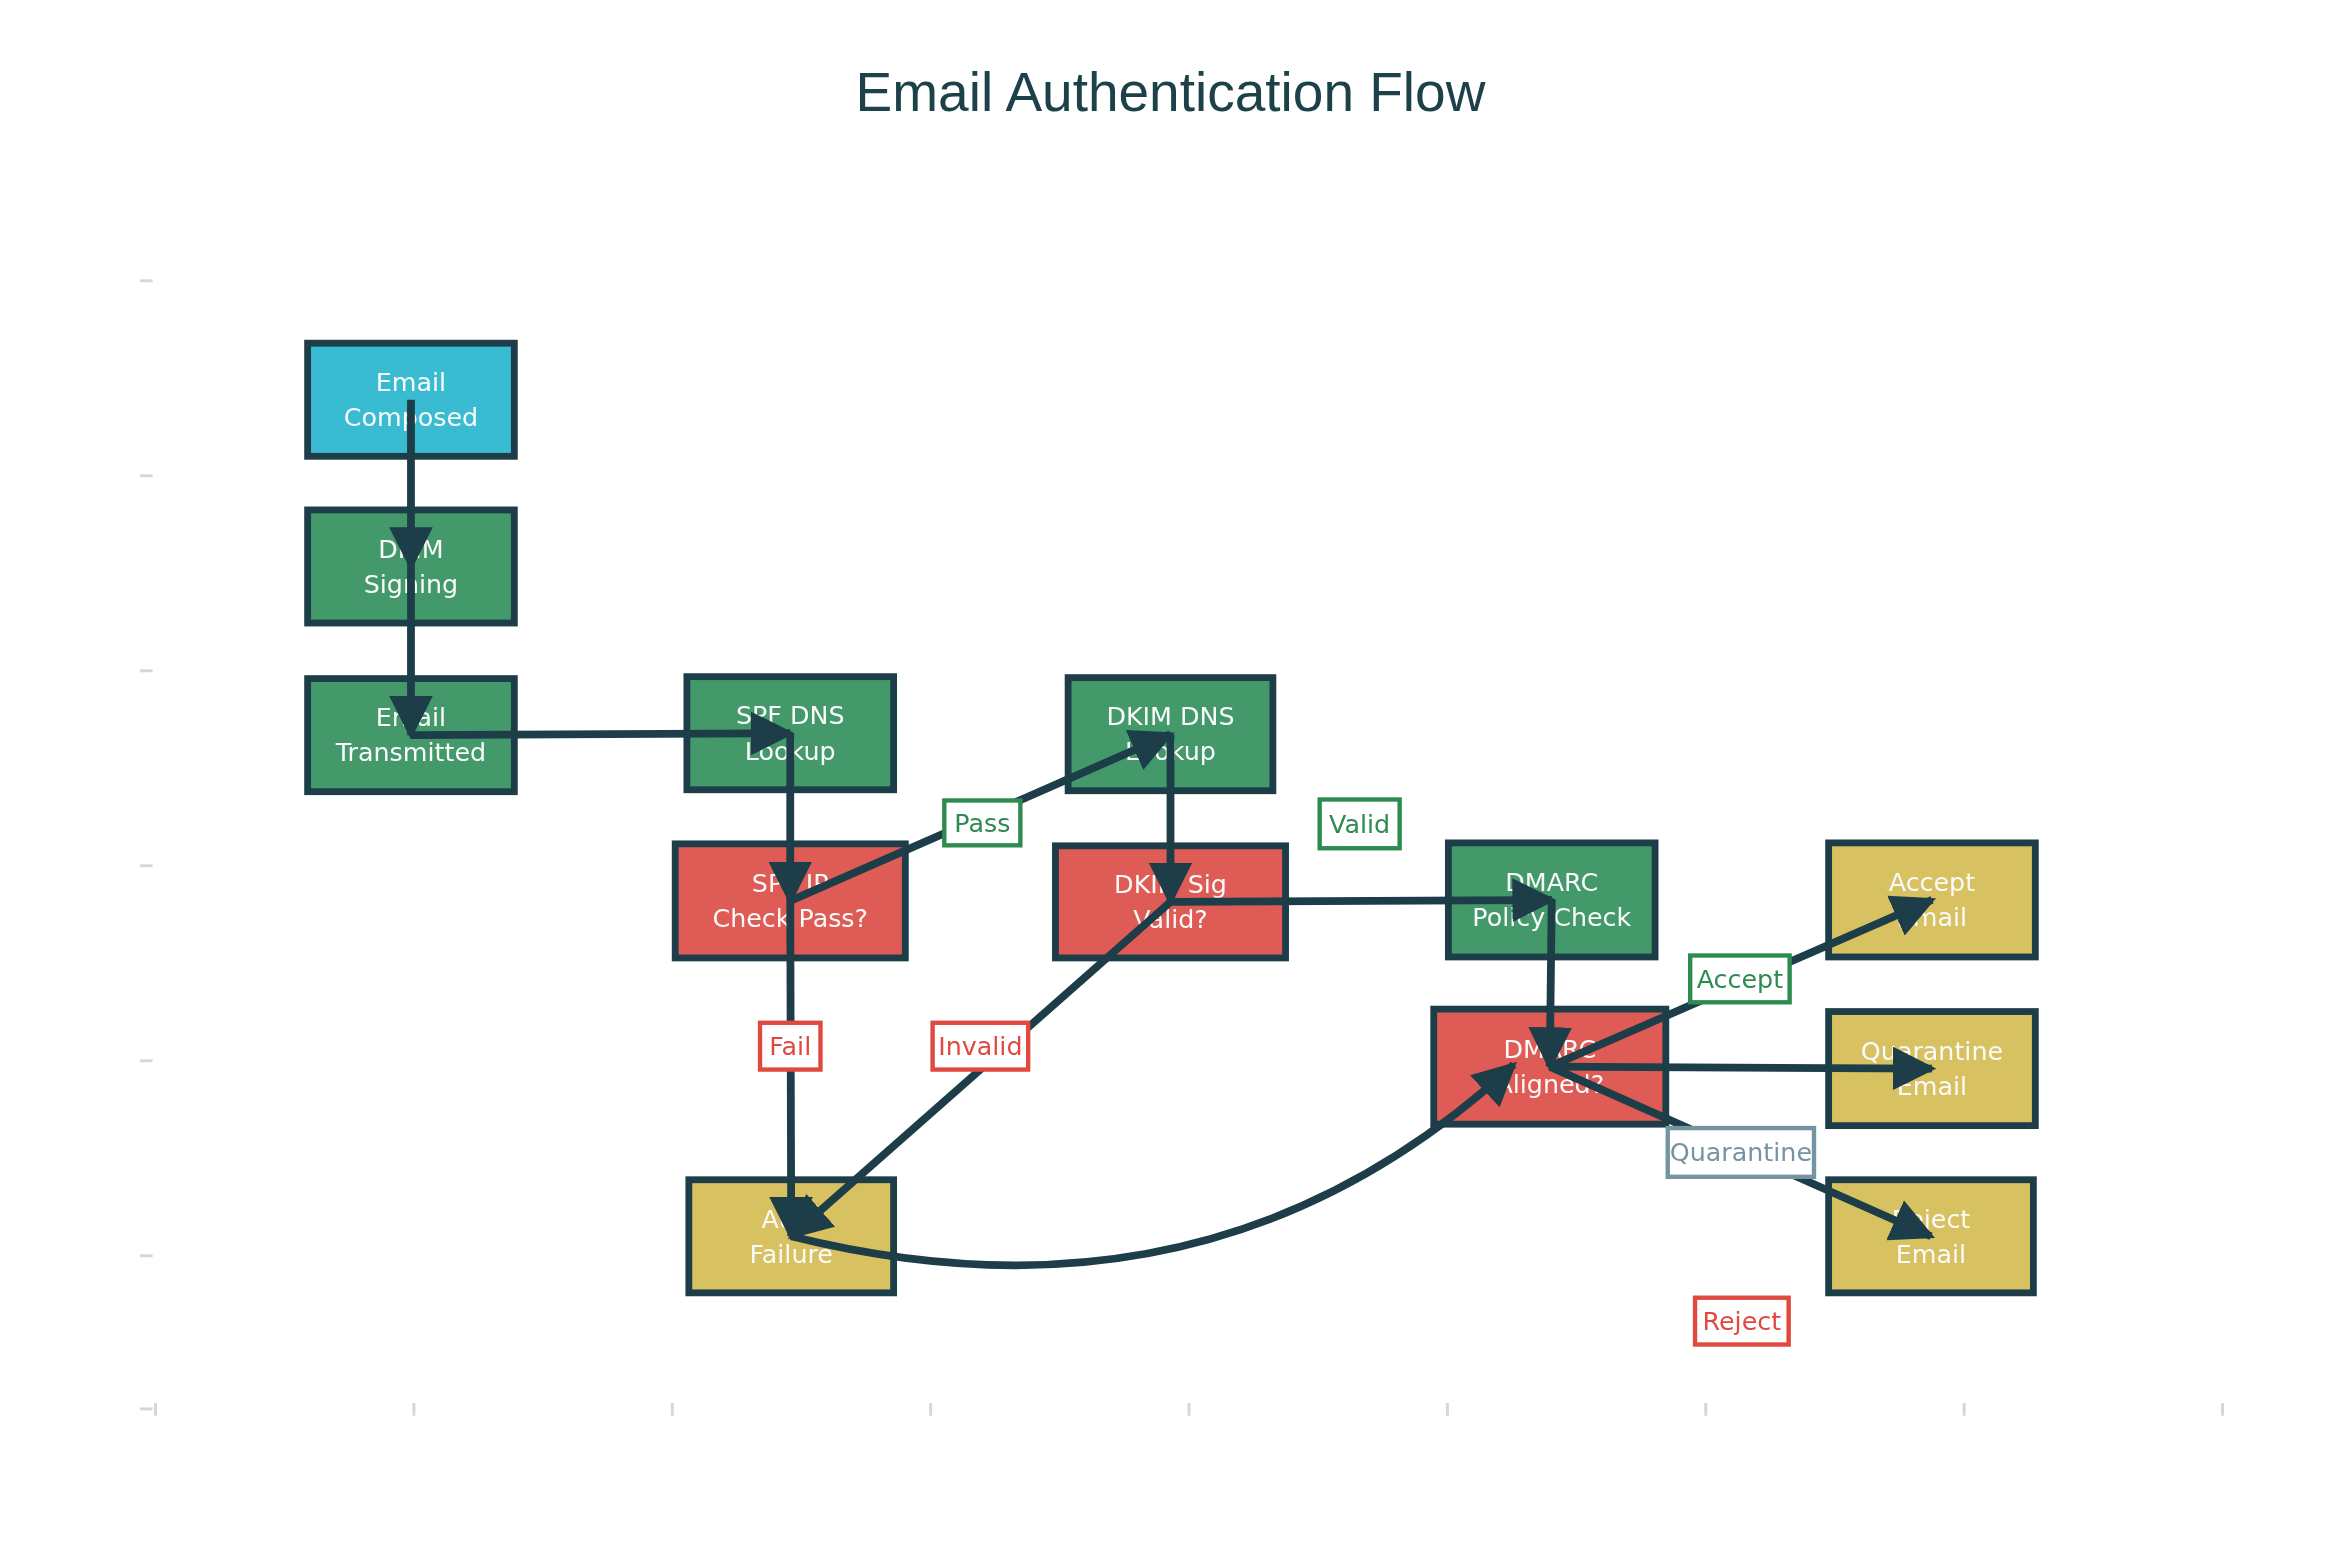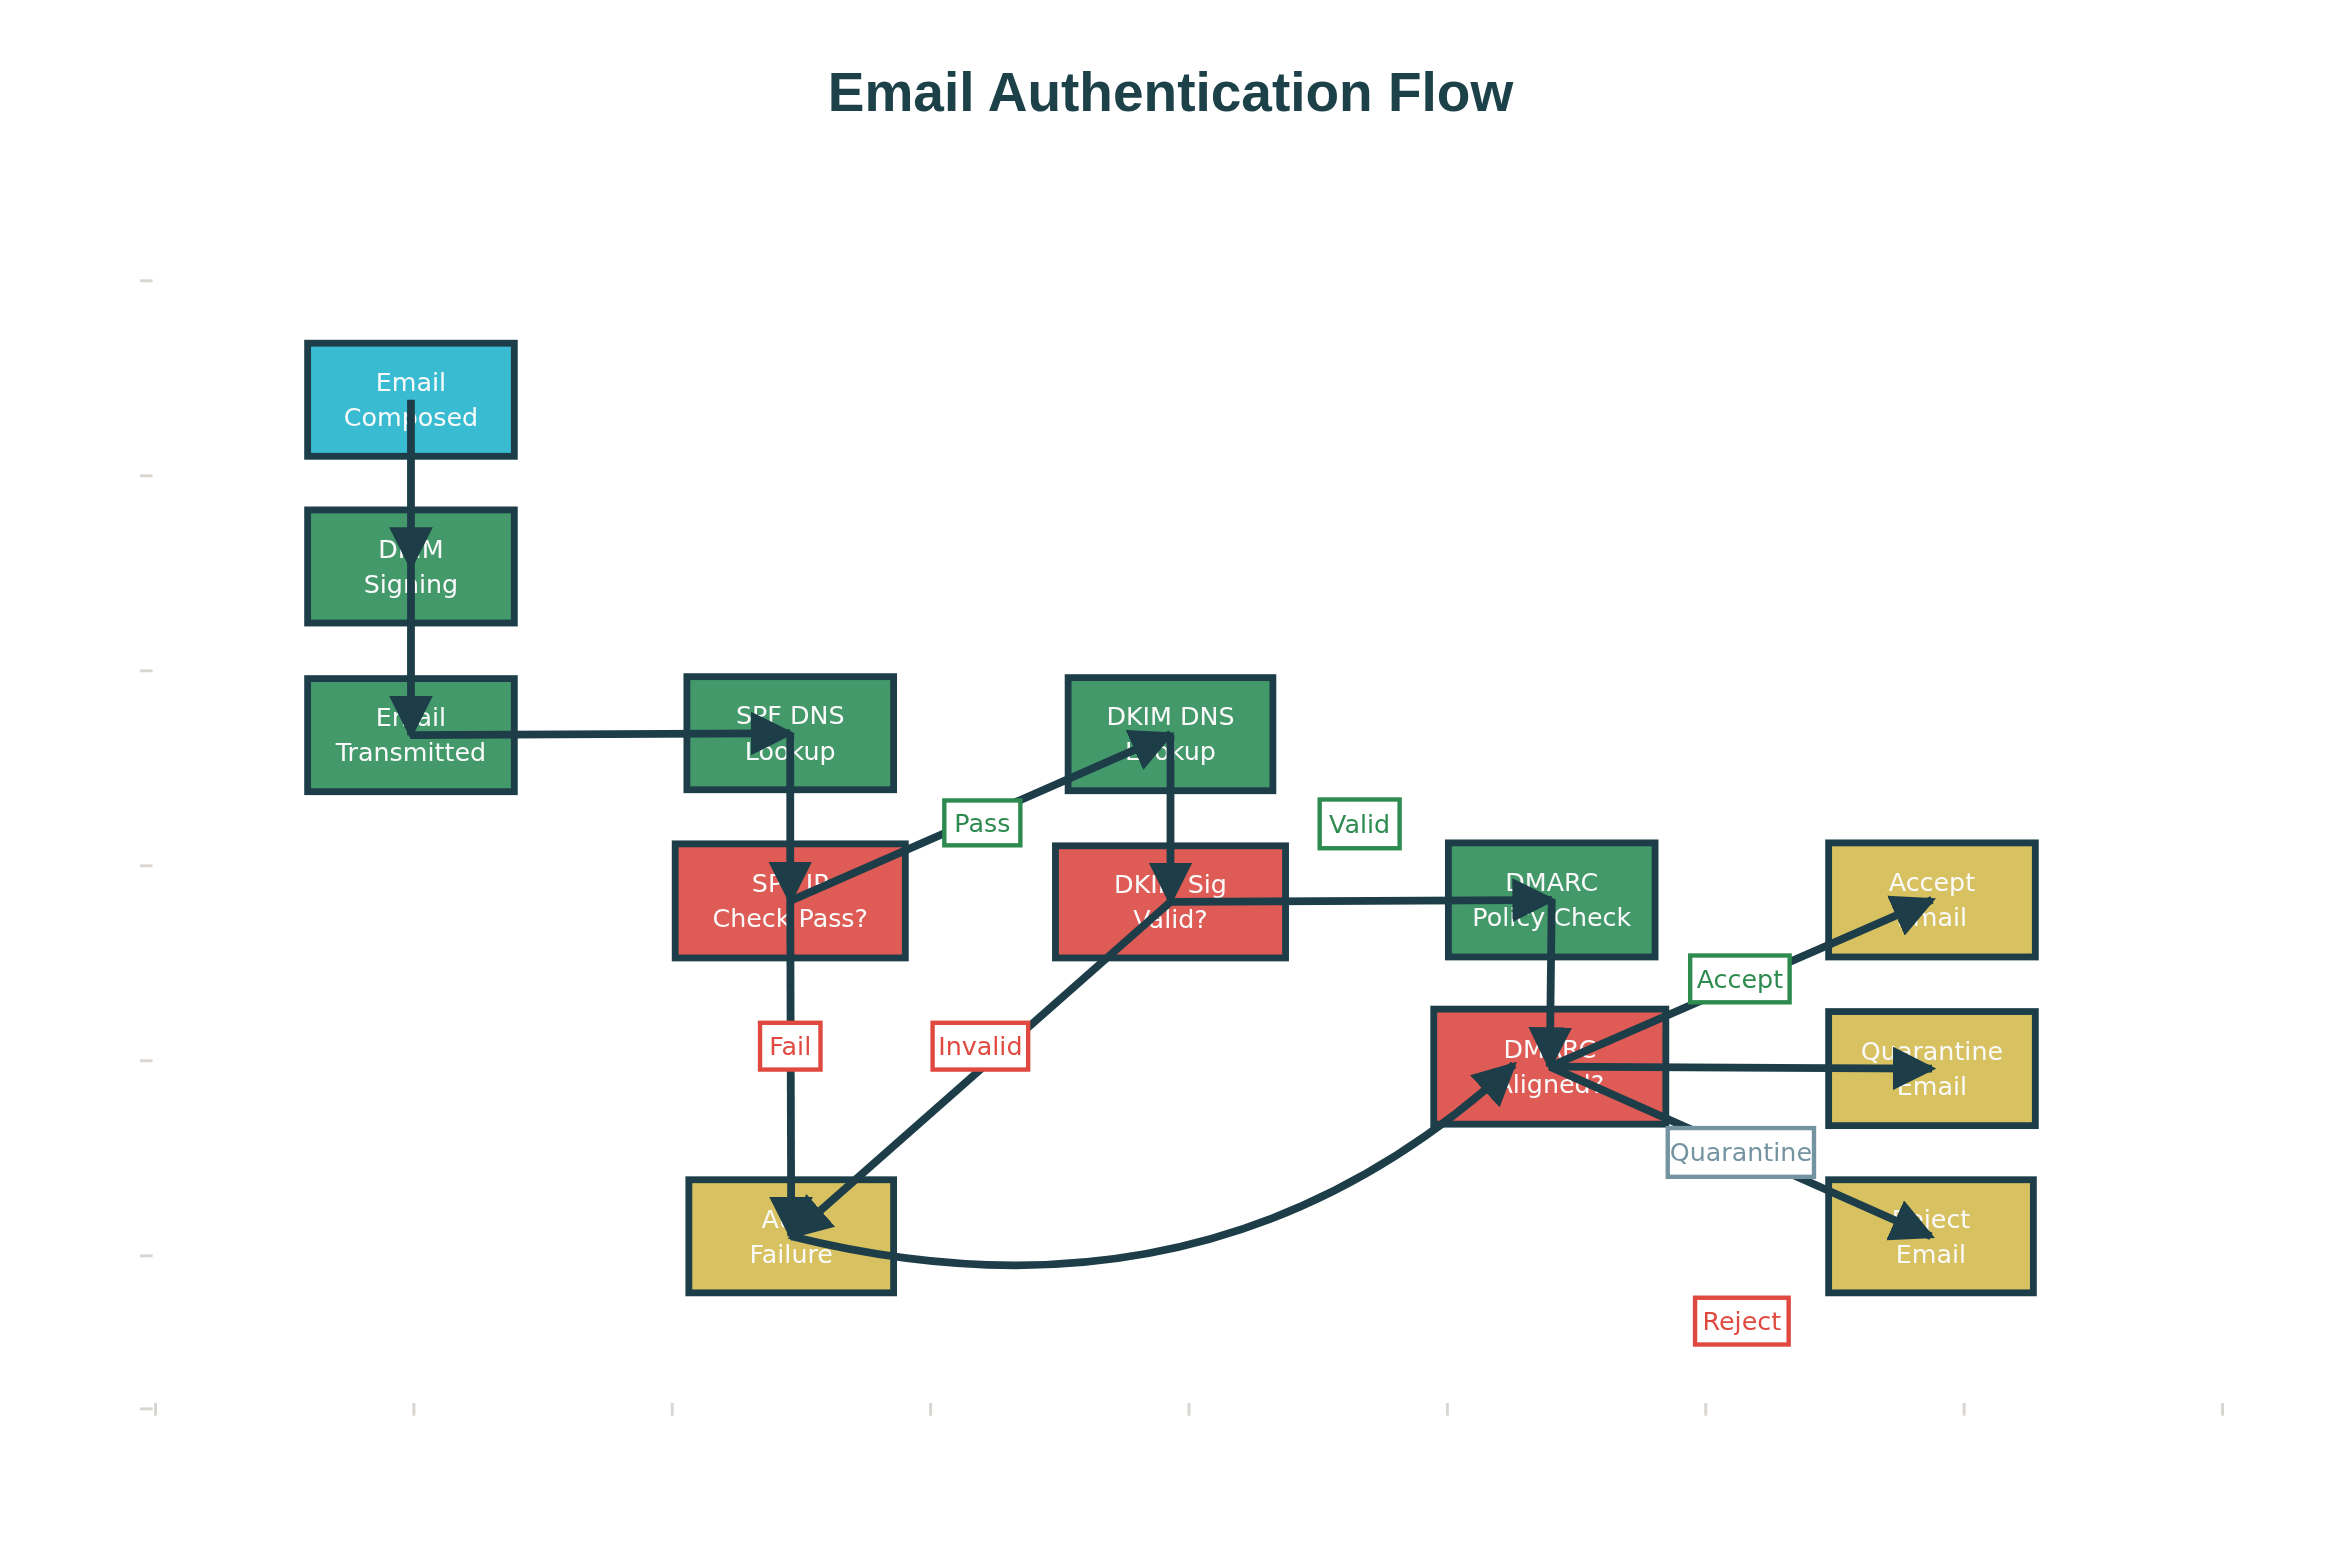--- a/index.html
+++ b/index.html
@@ -1,19 +1,19 @@
 <!DOCTYPE html>
 <html><head>
 <meta charset="utf-8">
 <style>
   html,body{margin:0;padding:0;background:#ffffff;}
   #stage{position:relative;width:2341px;height:1560px;background:#ffffff;overflow:hidden;
          font-family:"DejaVu Sans",sans-serif;}
   #chart-title{position:absolute;top:60px;left:0;width:2341px;text-align:center;
-               font-family:"Liberation Sans",sans-serif;font-weight:bold;font-size:55px;
+               font-family:"Liberation Sans",sans-serif;font-weight:normal;font-size:55px;
                letter-spacing:0px;}
   #flow-svg{position:absolute;left:0;top:0;}
 </style>
 </head>
 <body>
 
 <div id="stage">
   <div id="chart-title" style="color: rgb(29, 65, 72);">Email Authentication Flow</div>
   <svg id="flow-svg" width="2341" height="1560" viewBox="0 0 2400 1600" xmlns="http://www.w3.org/2000/svg">
     <defs>

